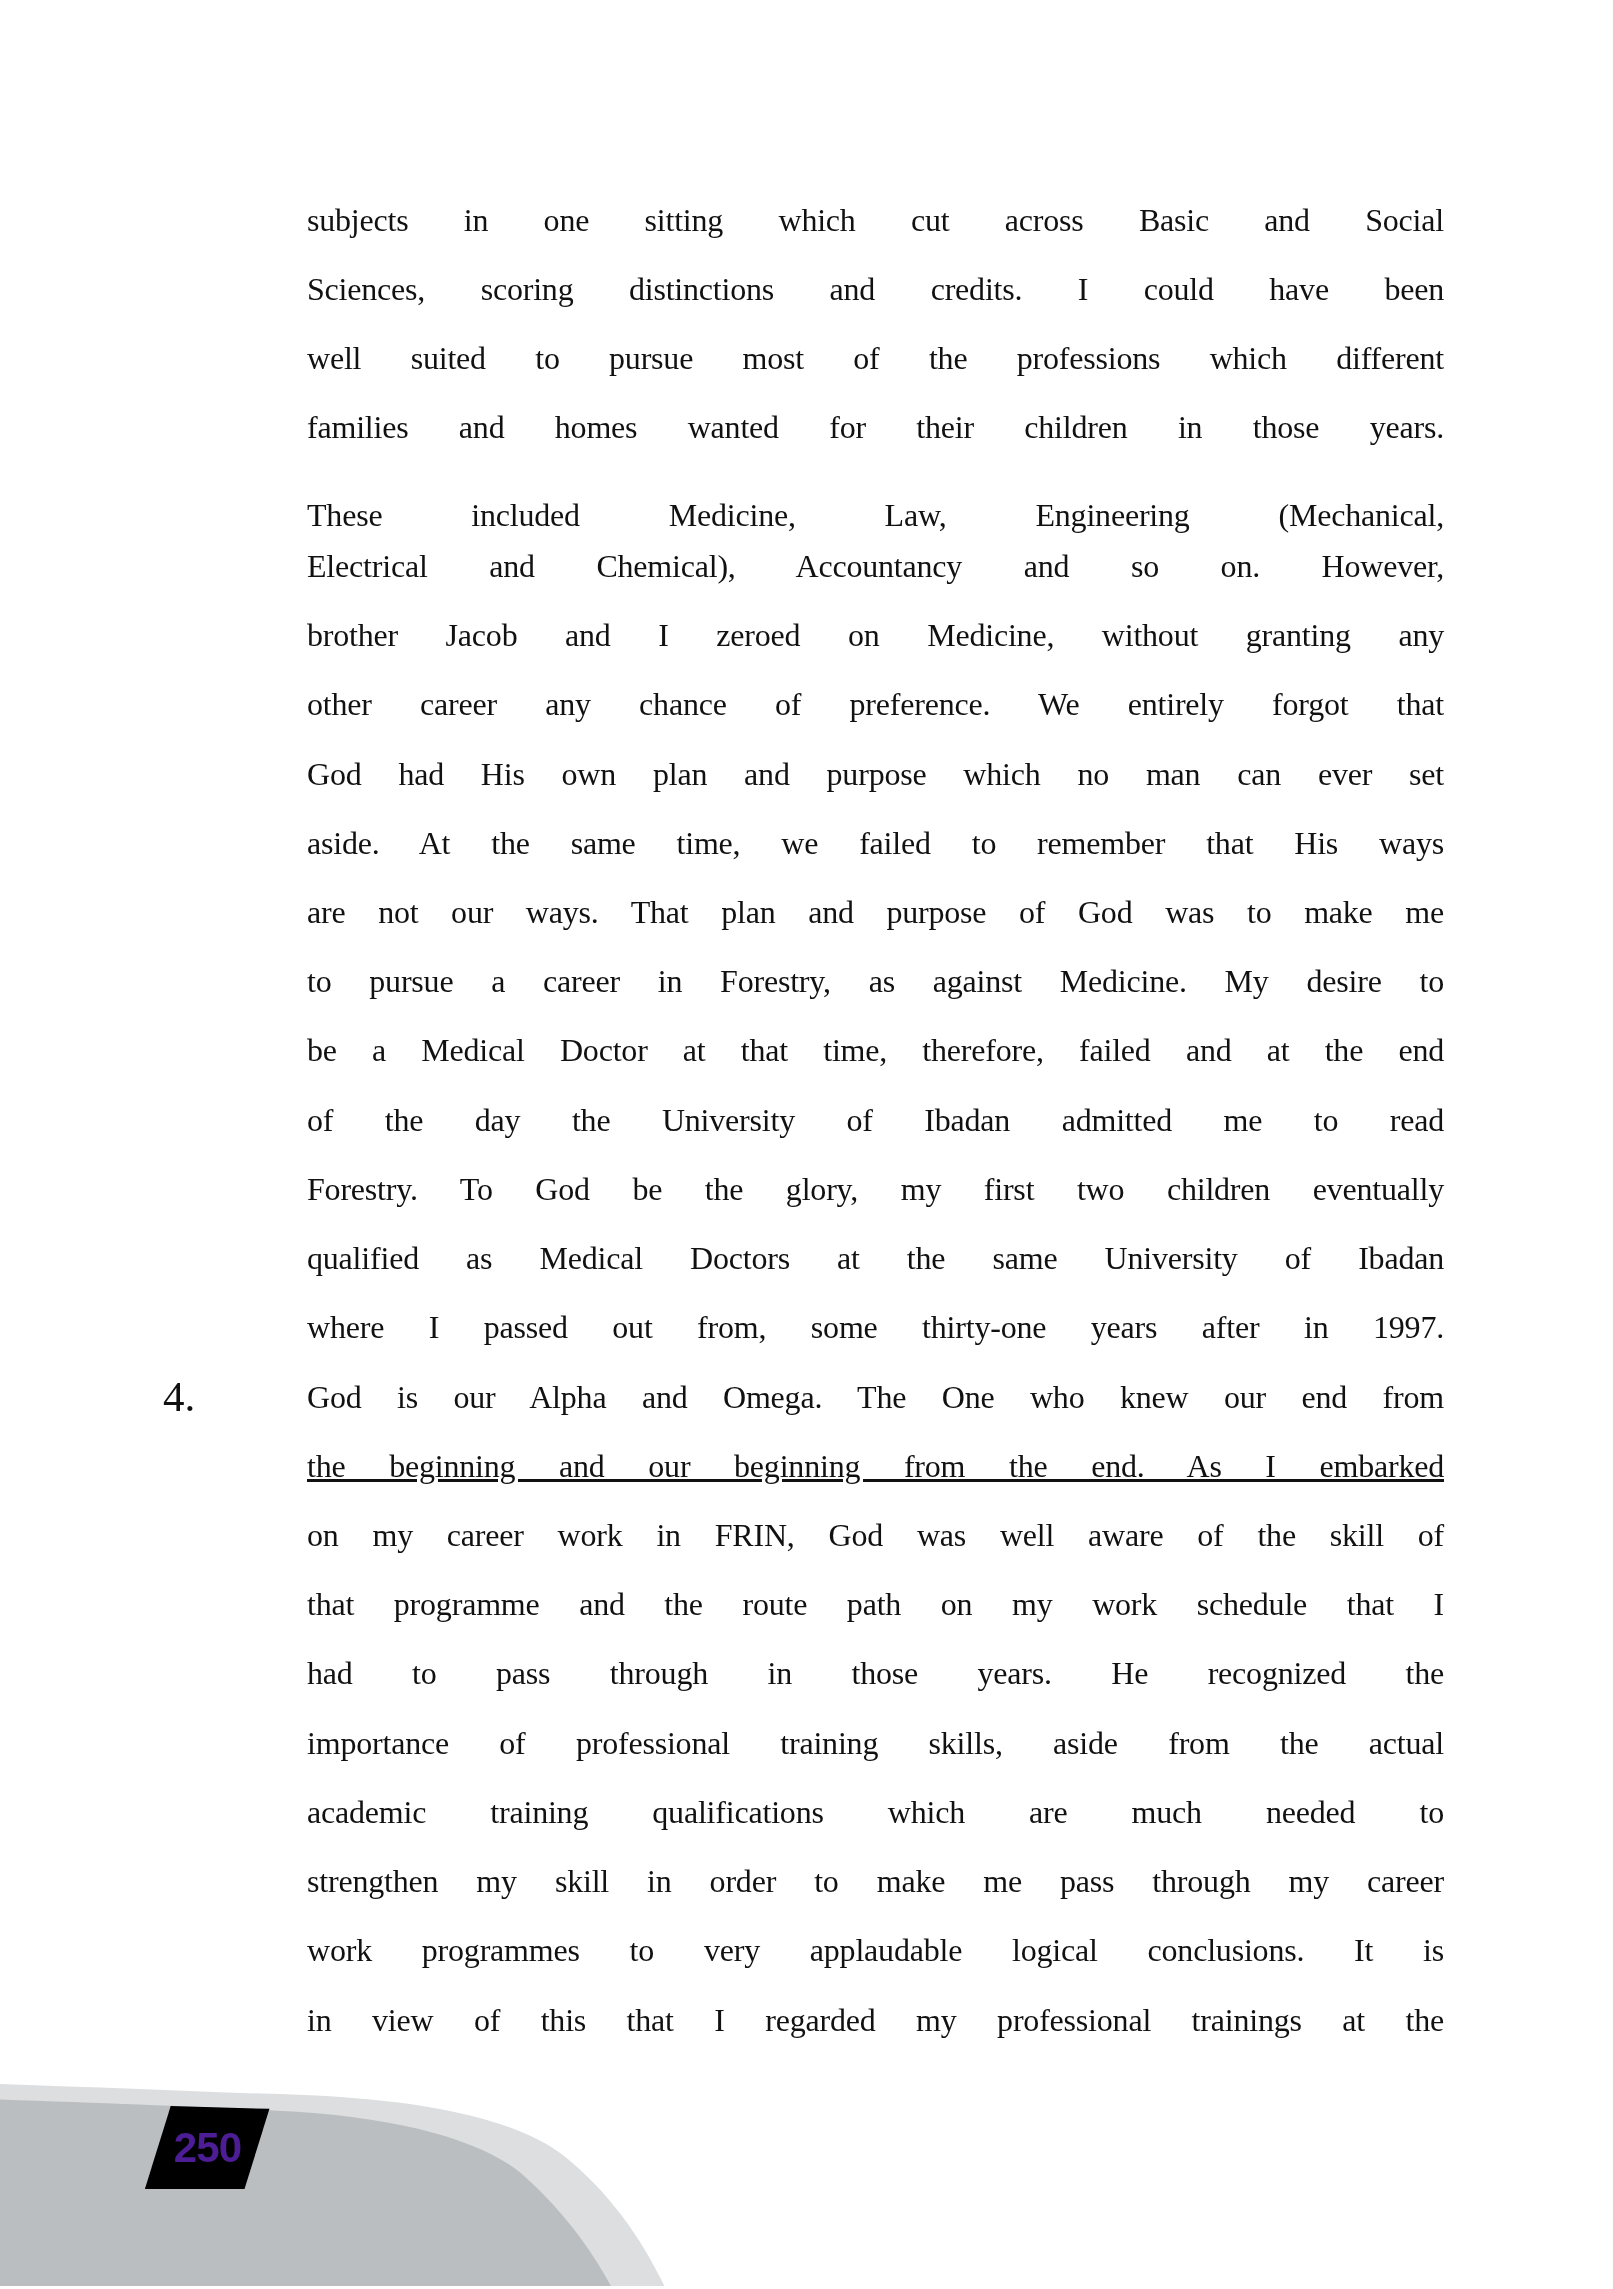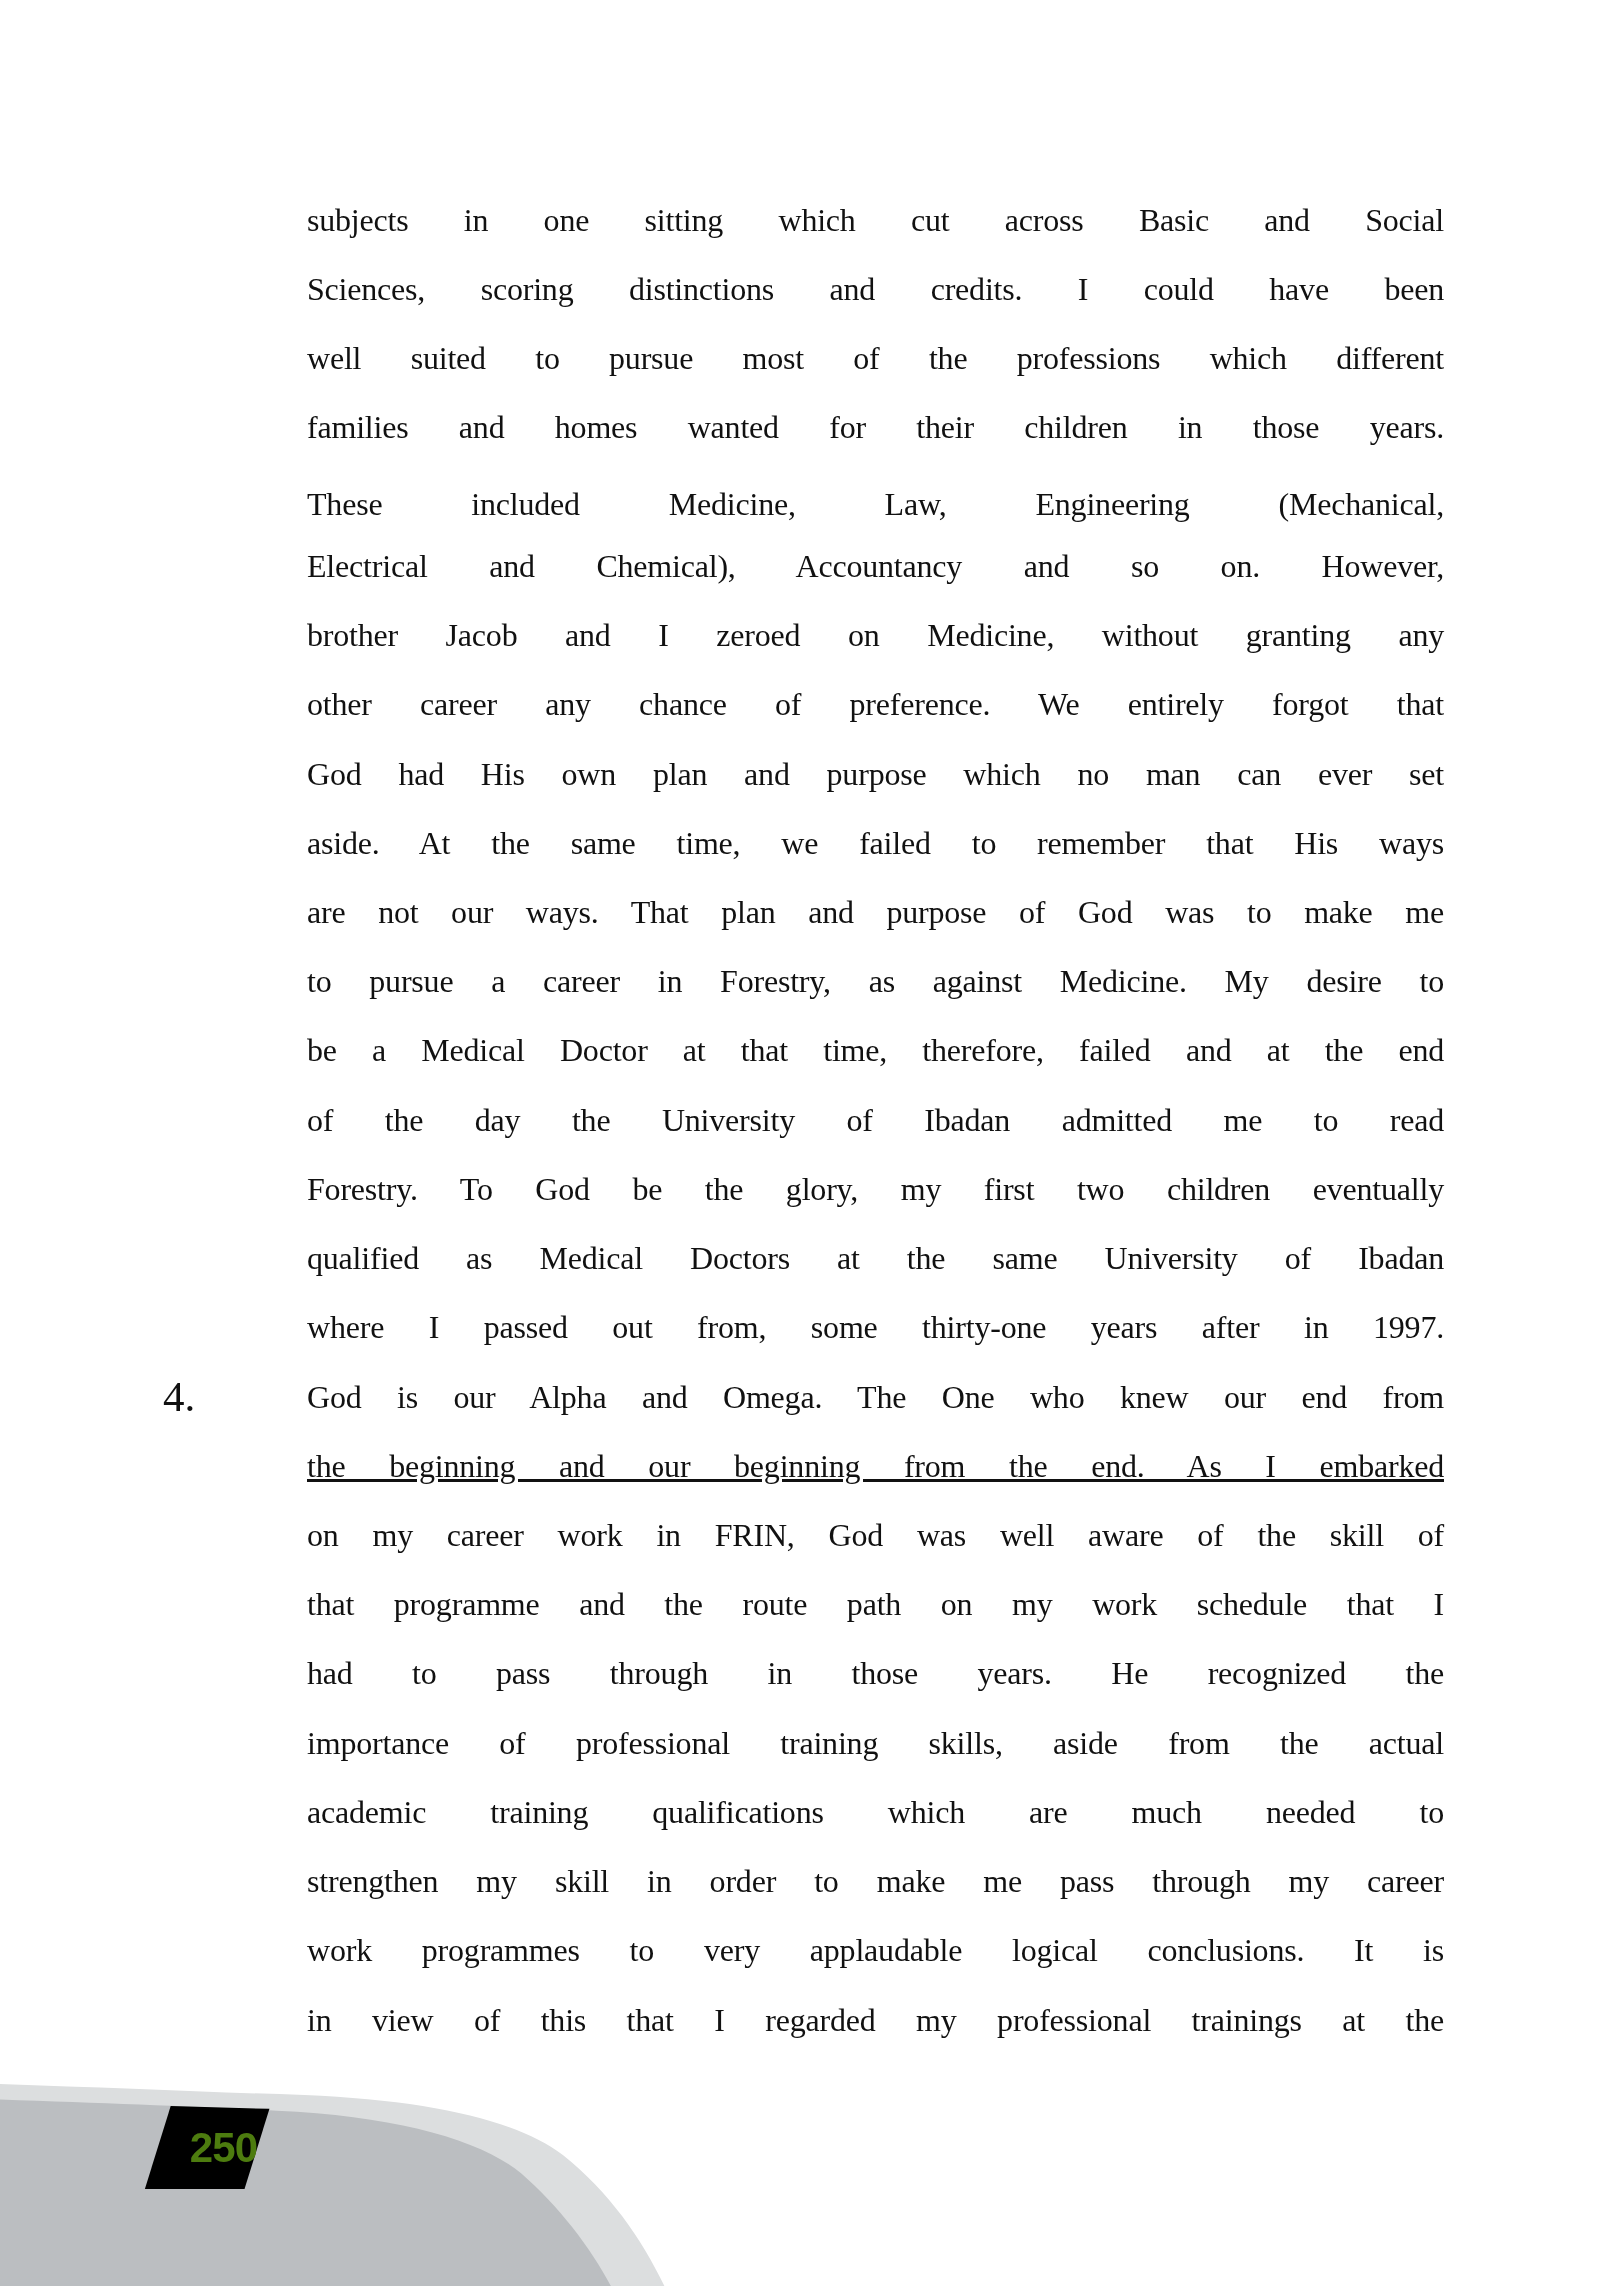--- a/index.html
+++ b/index.html
@@ -16,45 +16,45 @@
     white-space: nowrap;
     text-align: justify; text-align-last: justify;
     letter-spacing: -0.2px;
   }
   .marker {
     position: absolute; left: 163px;
     font-size: 43px; line-height: 52px; height: 52px;
   }
   .footer-art { position: absolute; left: 0; top: 0; width: 1613px; height: 2290px; }
   .page-number {
-    position: absolute; left: 161px; top: 2106px; width: 125px; height: 83px;
+    position: absolute; left: 145px; top: 2106px; width: 125px; height: 83px;
     display: flex; align-items: center; justify-content: center;
     font-family: "Liberation Sans", "DejaVu Sans", sans-serif;
-    font-weight: bold; font-size: 42px; color: #4d7c0f;
+    font-weight: bold; font-size: 42px; color: #4c1d95;
     letter-spacing: -0.9px;
   }
 </style>
 </head>
 <body>
 
 <div class="page">
 
   <svg class="footer-art" viewBox="0 0 1748 2481" width="1613" height="2290">
     <path d="M0,2258 C120,2262 230,2267 330,2270 C470,2276 560,2298 610,2335 C660,2375 695,2425 720,2477 L0,2477 Z" fill="#dcdedf"></path>
     <path d="M0,2275 C120,2279 220,2283 300,2287 C430,2293 520,2318 565,2355 C605,2390 640,2435 662,2477 L0,2477 Z" fill="#bbbec1"></path>
     <polygon points="185,2282 292,2285 265,2372 157,2372" fill="#000000"></polygon>
   </svg>
   <div class="page-number">250</div>
 
   <div id="text-area">
       <div class="line" style="top: 194px;">subjects in one sitting which cut across Basic and Social</div>
       <div class="line" style="top: 263px;">Sciences, scoring distinctions and credits. I could have been</div>
       <div class="line" style="top: 332px;">well suited to pursue most of the professions which different</div>
       <div class="line" style="top: 401px;">families and homes wanted for their children in those years.</div>
-      <div class="line" style="top: 478px;">These included Medicine, Law, Engineering (Mechanical,</div>
+      <div class="line" style="top: 489px;">These included Medicine, Law, Engineering (Mechanical,</div>
       <div class="line" style="top: 540px;">Electrical and Chemical), Accountancy and so on. However,</div>
       <div class="line" style="top: 609px;">brother Jacob and I zeroed on Medicine, without granting any</div>
       <div class="line" style="top: 678px;">other career any chance of preference. We entirely forgot that</div>
       <div class="line" style="top: 748px;">God had His own plan and purpose which no man can ever set</div>
       <div class="line" style="top: 817px;">aside. At the same time, we failed to remember that His ways</div>
       <div class="line" style="top: 886px;">are not our ways. That plan and purpose of God was to make me</div>
       <div class="line" style="top: 955px;">to pursue a career in Forestry, as against Medicine. My desire to</div>
       <div class="line" style="top: 1024px;">be a Medical Doctor at that time, therefore, failed and at the end</div>
       <div class="line" style="top: 1094px;">of the day the University of Ibadan admitted me to read</div>
       <div class="line" style="top: 1163px;">Forestry. To God be the glory, my first two children eventually</div>

